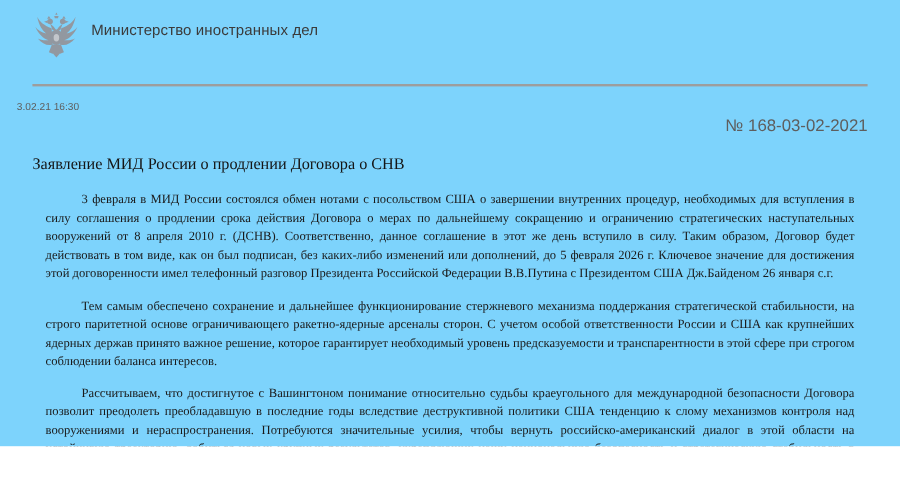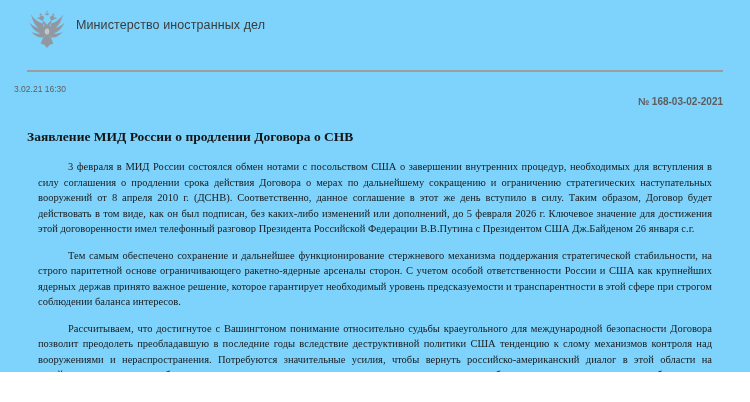--- a/index.html
+++ b/index.html
@@ -53,37 +53,36 @@
     position: absolute;
     left: 14px;
     top: 84px;
     font-size: 8.5px;
     color: #5e5e5e;
   }
   .doc-number {
     position: absolute;
     right: 27px;
     top: 96px;
-    font-size: 10px;
+    font-size: 14px;
     color: #5e5e5e;
     text-align: left;
-    font-weight: bold;
   }
 
   
   .content {
     position: absolute;
     left: 27px;
     right: 27px;
     top: 129px;
   }
   .doc-title {
     font-family: "Liberation Serif", serif;
     font-size: 13.5px;
-    font-weight: bold;
+    font-weight: normal;
     color: #151515;
     margin: 0 0 14px 0;
   }
   .doc-paragraph {
     font-family: "Liberation Serif", serif;
     font-size: 10.5px;
     line-height: 15.5px;
     color: #1a1a1a;
     text-align: justify;
     text-indent: 30px;

